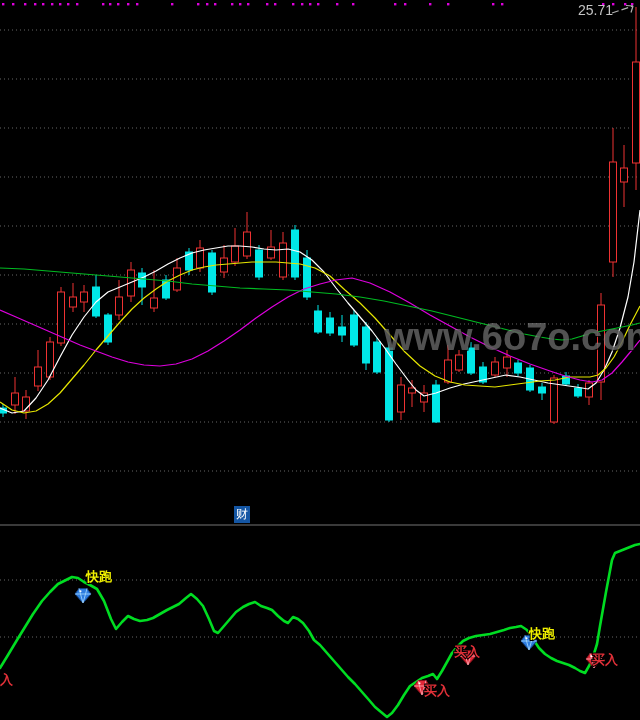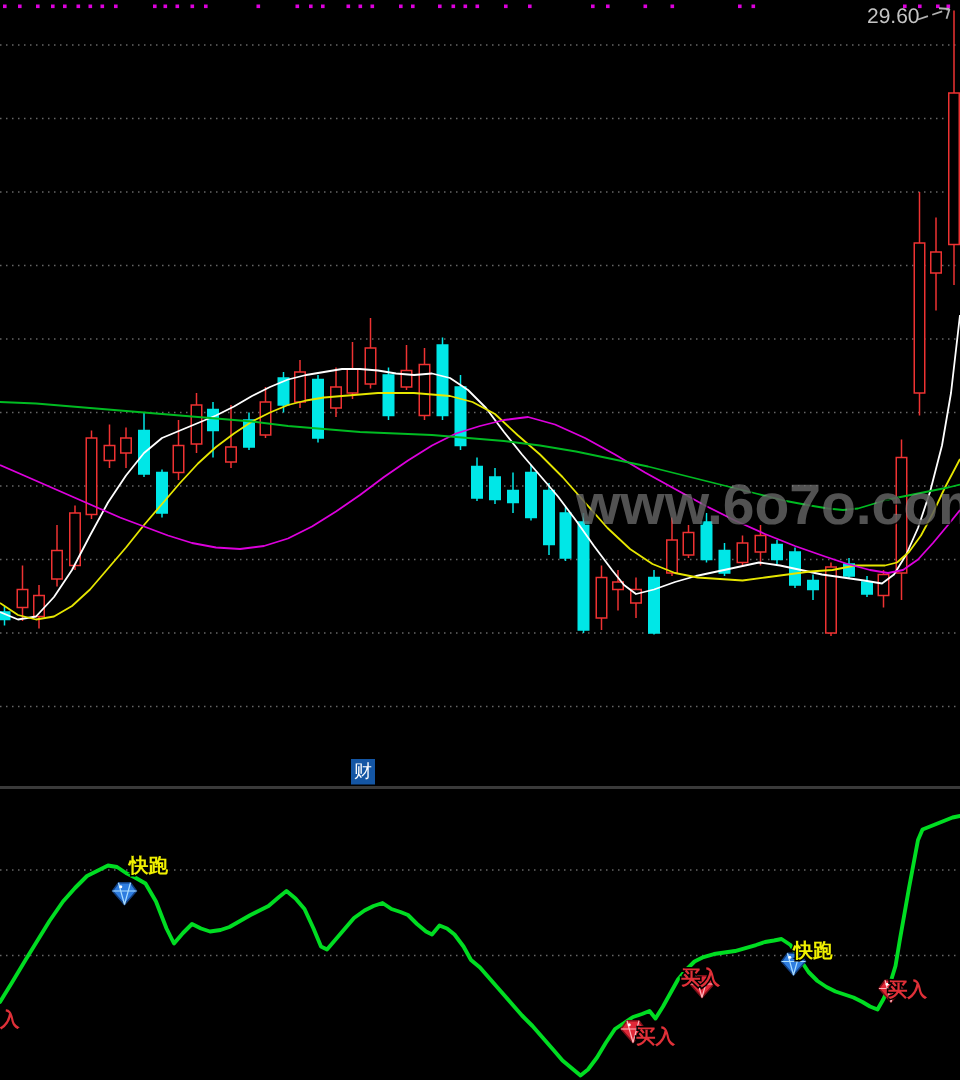--- a/index.html
+++ b/index.html
@@ -249,15 +249,15 @@
           <g transform="translate(594,661)">
             <path d="M -8,-2 L -4,-7.5 L 4,-7.5 L 8,-2 L 0,7 Z" fill="#e02838" stroke="#7d1018" stroke-width="1"></path>
             <path d="M -8,-2 L 8,-2 M -4,-7.5 L -2.5,-2 M 4,-7.5 L 2.5,-2 M -2.5,-2 L 0,7 M 2.5,-2 L 0,7" stroke="#ffb3bb" stroke-width="0.8" fill="none"></path>
             <circle cx="-2.5" cy="-4.8" r="1" fill="#ffffff"></circle>
           </g>
           <text x="592" y="664" fill="#e03038" font-size="13" font-weight="bold" font-family="&quot;Liberation Sans&quot;, sans-serif" stroke="#000000" stroke-width="2" paint-order="stroke">买入</text>
         </g>
       </g>
     </svg>
   <div class="watermark">www.6o7o.com</div>
-  <span class="price-label">29.60</span>
+  <span class="price-label">25.71</span>
   <span class="panel-tag">财</span>
 </div>
 
 </body></html>

